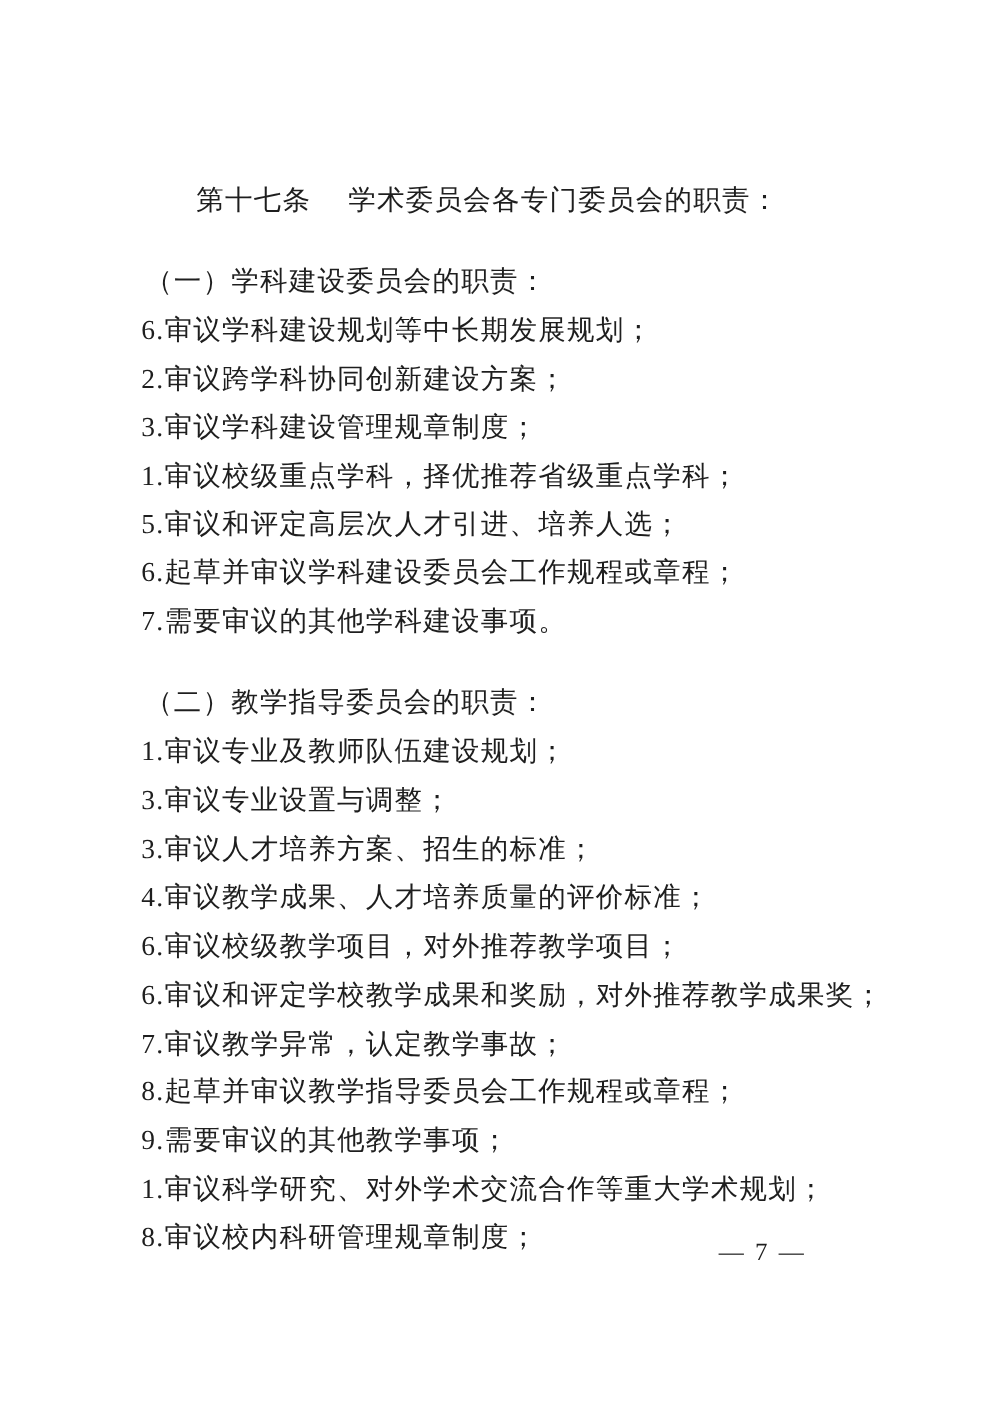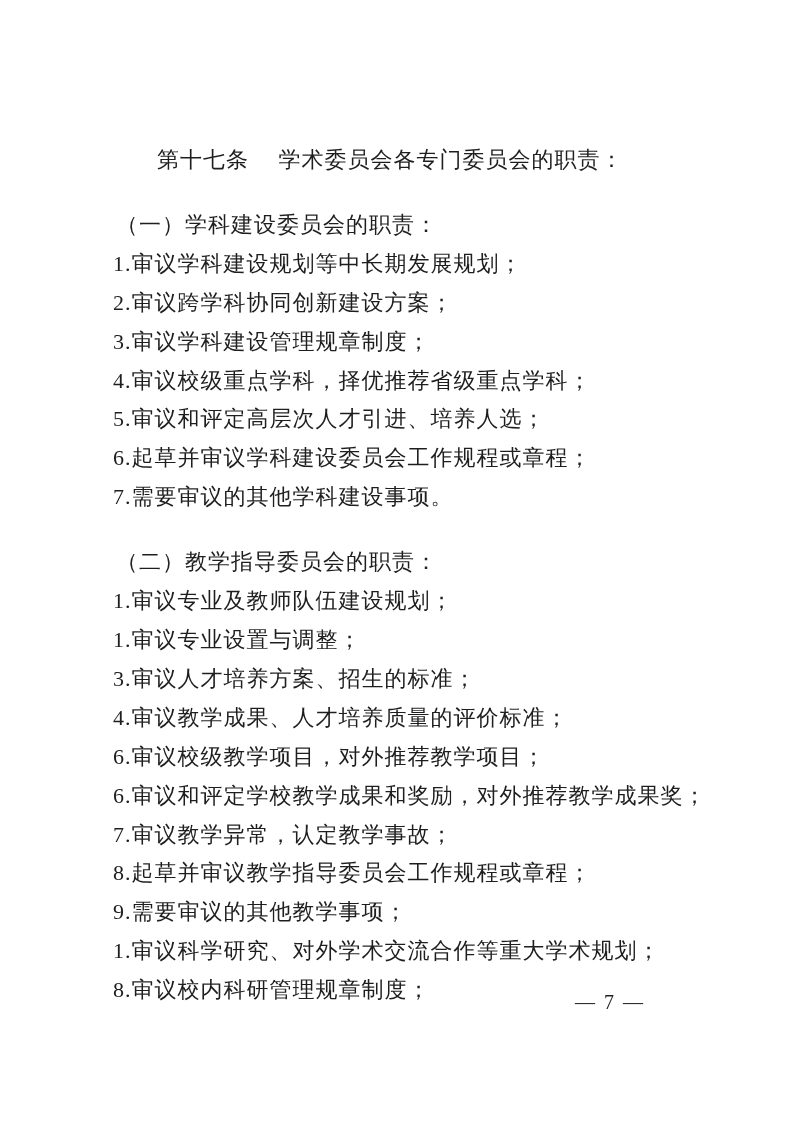--- a/index.html
+++ b/index.html
@@ -49,30 +49,30 @@
     color: #1e1e1e;
   }
 </style>
 </head>
 <body>
 
 <div class="page">
   <main class="doc-body">
       <p class="line article">第十七条　 学术委员会各专门委员会的职责：</p>
       <p class="line section">（一）学科建设委员会的职责：</p>
-      <p class="line item">1.审议学科建设规划等中长期发展规划；</p>
+      <p class="line item">6.审议学科建设规划等中长期发展规划；</p>
       <p class="line item">2.审议跨学科协同创新建设方案；</p>
       <p class="line item">3.审议学科建设管理规章制度；</p>
-      <p class="line item">4.审议校级重点学科，择优推荐省级重点学科；</p>
+      <p class="line item">1.审议校级重点学科，择优推荐省级重点学科；</p>
       <p class="line item">5.审议和评定高层次人才引进、培养人选；</p>
       <p class="line item">6.起草并审议学科建设委员会工作规程或章程；</p>
       <p class="line item">7.需要审议的其他学科建设事项。</p>
       <p class="line section">（二）教学指导委员会的职责：</p>
       <p class="line item">1.审议专业及教师队伍建设规划；</p>
-      <p class="line item">1.审议专业设置与调整；</p>
+      <p class="line item">3.审议专业设置与调整；</p>
       <p class="line item">3.审议人才培养方案、招生的标准；</p>
       <p class="line item">4.审议教学成果、人才培养质量的评价标准；</p>
       <p class="line item">6.审议校级教学项目，对外推荐教学项目；</p>
       <p class="line item">6.审议和评定学校教学成果和奖励，对外推荐教学成果奖；</p>
       <p class="line item">7.审议教学异常，认定教学事故；</p>
       <p class="line item">8.起草并审议教学指导委员会工作规程或章程；</p>
       <p class="line item">9.需要审议的其他教学事项；</p>
       <p class="line item">1.审议科学研究、对外学术交流合作等重大学术规划；</p>
       <p class="line item">8.审议校内科研管理规章制度；</p>
     </main>

